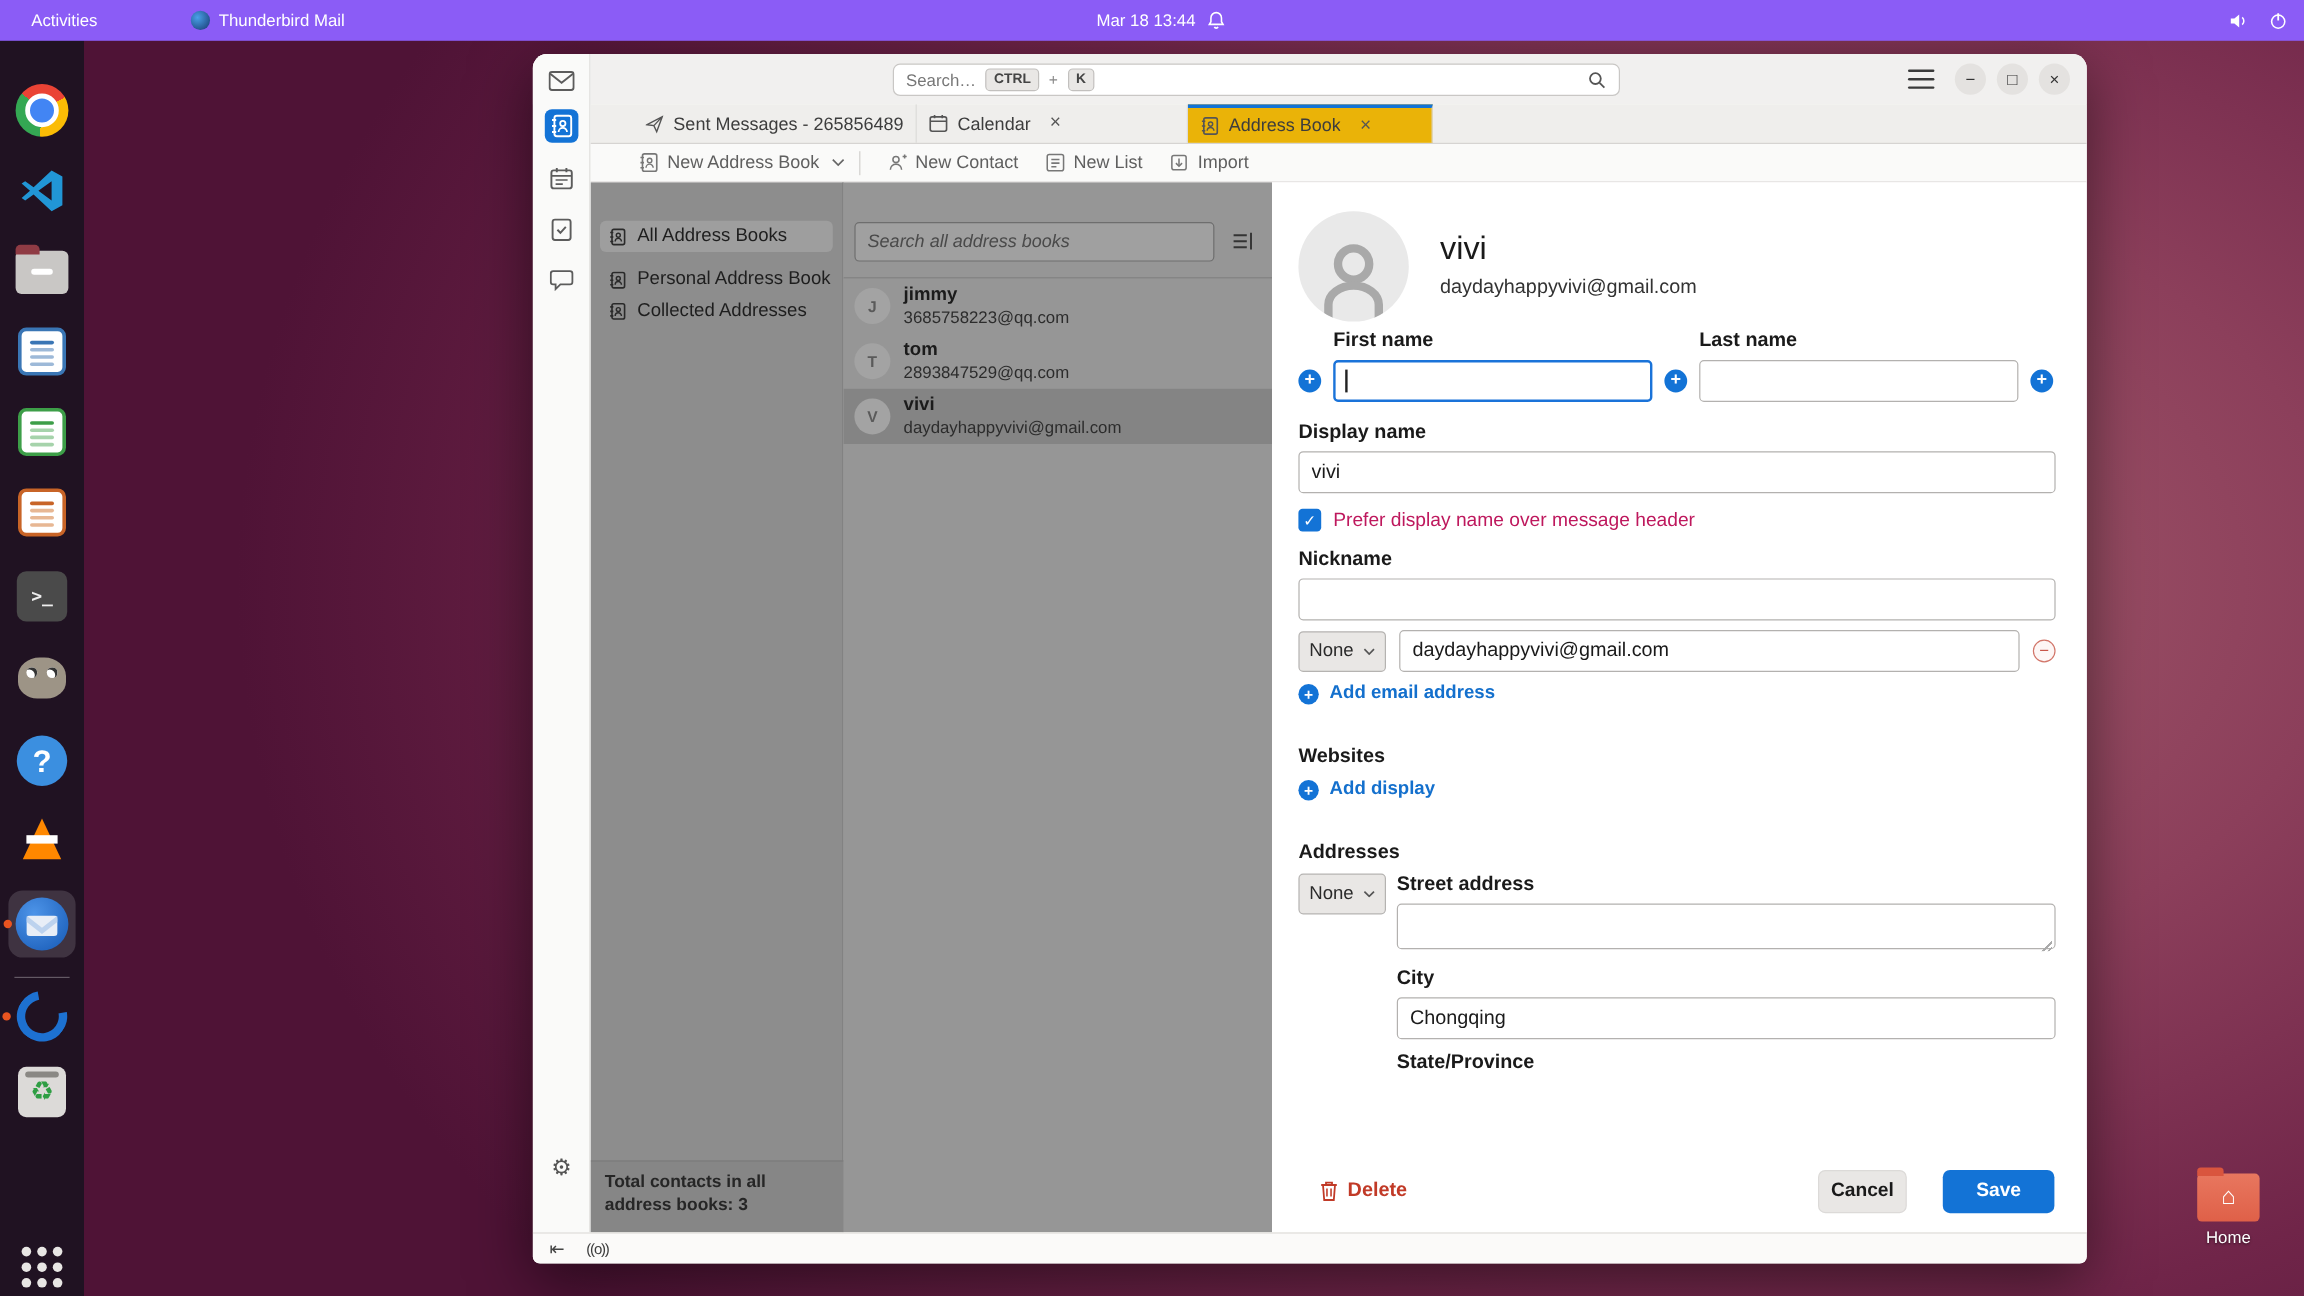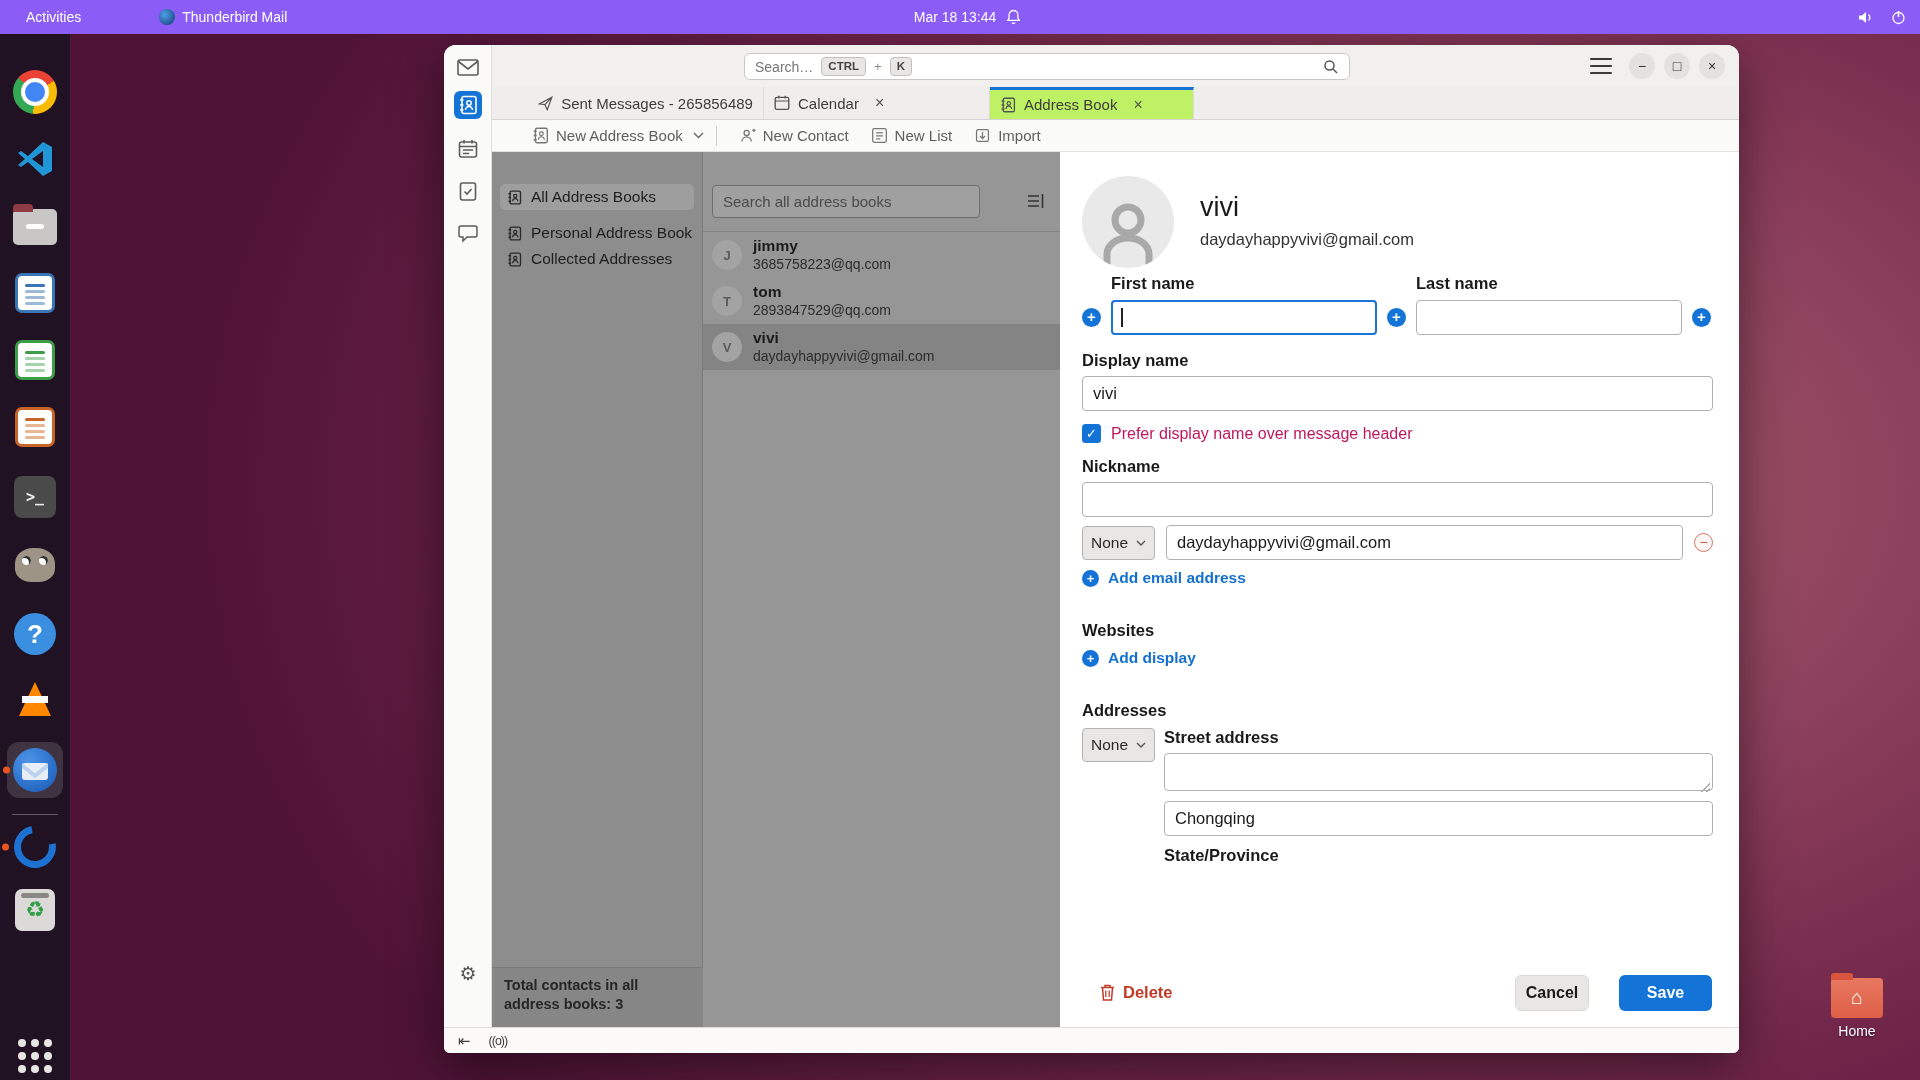--- a/index.html
+++ b/index.html
@@ -74,37 +74,37 @@
 .space-ico { position:absolute; left:10px; width:28px; height:28px; display:flex; align-items:center; justify-content:center;
   border-radius:6px; cursor:pointer; color:#5c5c5c; }
 .space-ico.active { background:#1373d6; color:#fff; }
 .space-gear { position:absolute; left:0; width:48px; bottom:42px; text-align:center; font-size:19px; color:#555; cursor:pointer; }
 
 .tabbar { position:absolute; left:48px; right:0; top:42px; height:33px; background:#efeeec; border-bottom:1px solid #d6d4d2;
   display:flex; align-items:stretch; padding-left:36px; }
 .tab { display:flex; align-items:center; gap:8px; padding:0 10px; font-size:15px; color:#3d3d3d; border-right:1px solid #dddbd9;
   cursor:pointer; position:relative; }
 .tab .lbl { white-space:nowrap; overflow:hidden; }
-.tab.active { background:#bef264; border-top:3px solid #1373d6; }
+.tab.active { background:#eab308; border-top:3px solid #1373d6; }
 .tabclose { font-size:16px; color:#555; margin-left:8px; cursor:pointer; line-height:1; }
 
 .abtoolbar { position:absolute; left:48px; right:0; top:75px; height:32px; background:#fafaf9; border-bottom:1px solid #e4e2e0;
   display:flex; align-items:center; padding-left:40px; gap:22px; color:#5f5f5f; font-size:15px; }
 .tbtn { display:flex; align-items:center; gap:7px; cursor:pointer; }
 .vsep { width:1px; height:20px; background:#d2d0ce; }
 
 .sidebar { position:absolute; left:48px; top:107px; width:211px; height:875px; background:#8d8d8d; border-right:1px solid #7b7b7b; }
 .sb-item { position:absolute; left:8px; right:8px; height:26px; display:flex; align-items:center; gap:9px; padding-left:7px;
   font-size:15.5px; color:#1e1e1e; border-radius:5px; cursor:pointer; }
 .sb-item.sel { background:#9e9e9e; }
 .sb-status { position:absolute; left:0; right:0; bottom:0; background:#868686; border-top:1px solid #7b7b7b;
   padding:8px 10px 12px 12px; font-size:14.5px; font-weight:bold; color:#262626; line-height:1.35; width:211px; }
 .clist { position:absolute; left:259px; top:107px; width:357px; height:875px; background:#969696; }
-.clist-search { position:absolute; left:9px; top:33px; width:268px; height:33px; background:#a0a0a0; border:1px solid #6e6e6e;
-  border-radius:4px; font-size:15px; color:#7f1d1d; padding:0 10px; font-family:"Liberation Sans",sans-serif; }
+.clist-search { position:absolute; left:9px; top:33px; width:300px; height:33px; background:#a0a0a0; border:1px solid #6e6e6e;
+  border-radius:4px; font-size:15px; color:#7f1d1d; padding:0 10px; font-family:"Liberation Sans",sans-serif;font-style:italic; }
 .clist-search::placeholder { color:#4a4a4a; }
 .sorticon { position:absolute; right:14px; top:40px; cursor:pointer; }
 .clist-div { position:absolute; left:0; right:0; top:79px; height:1px; background:#828282; }
 .crow { position:absolute; left:0; right:0; height:46px; display:flex; align-items:center; gap:11px; padding-left:9px; cursor:pointer; }
 .crow.sel { background:#848484; }
 .cavatar { width:30px; height:30px; border-radius:50%; background:#a3a3a3; color:#5a5a5a; font-size:13px; font-weight:bold;
   display:flex; align-items:center; justify-content:center; flex:0 0 30px; }
 .cname { font-size:15.5px; font-weight:bold; color:#1b1b1b; line-height:1.2; }
 .cemail { font-size:14px; color:#2c2c2c; line-height:1.25; }
 
@@ -552,20 +552,21 @@
       <div class="addrblock">
         <div class="selectbox">
           <span>None</span>
           <svg width="10" height="6" viewBox="0 0 10 6">
               <polyline points="1,1 5,5 9,1" fill="none" stroke="#555" stroke-width="1.4"></polyline>
             </svg>
         </div>
         <div class="addrcol">
           <div class="flabel">Street address</div>
           <div class="grip mt6"><textarea class="street-ta" style=""></textarea></div>
+          <div class="flabel" style="margin-top:10px">City</div>
           <input class="tinput mt6" value="Chongqing" style="">
           <div class="flabel" style="margin-top:10px">State/Province</div>
           
         </div>
       </div>
     </div>
 
     <div class="dfooter">
       <div class="delbtn">
         <svg width="15" height="17" viewBox="0 0 15 17">

